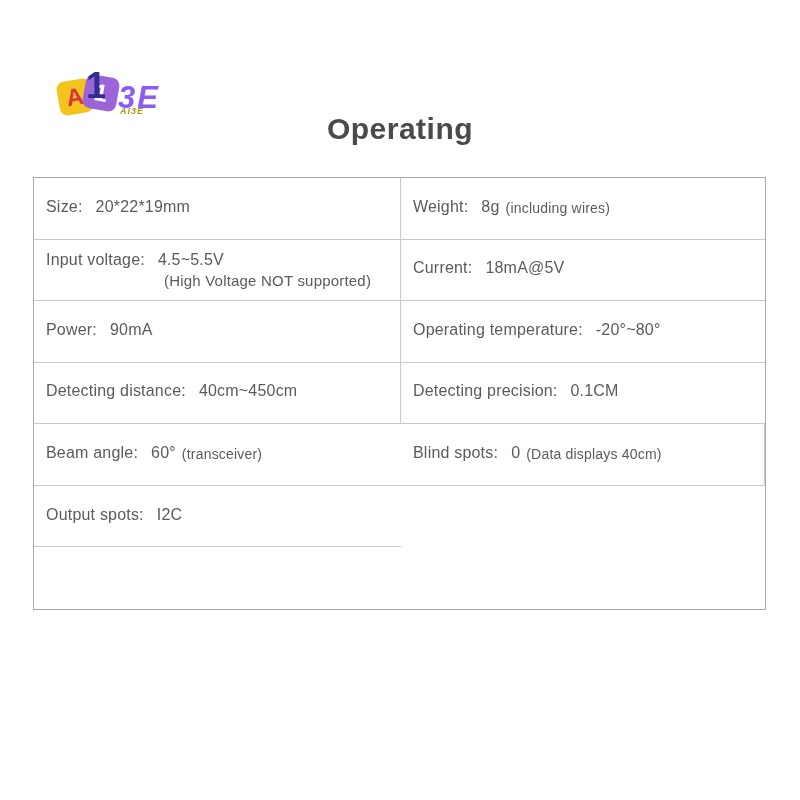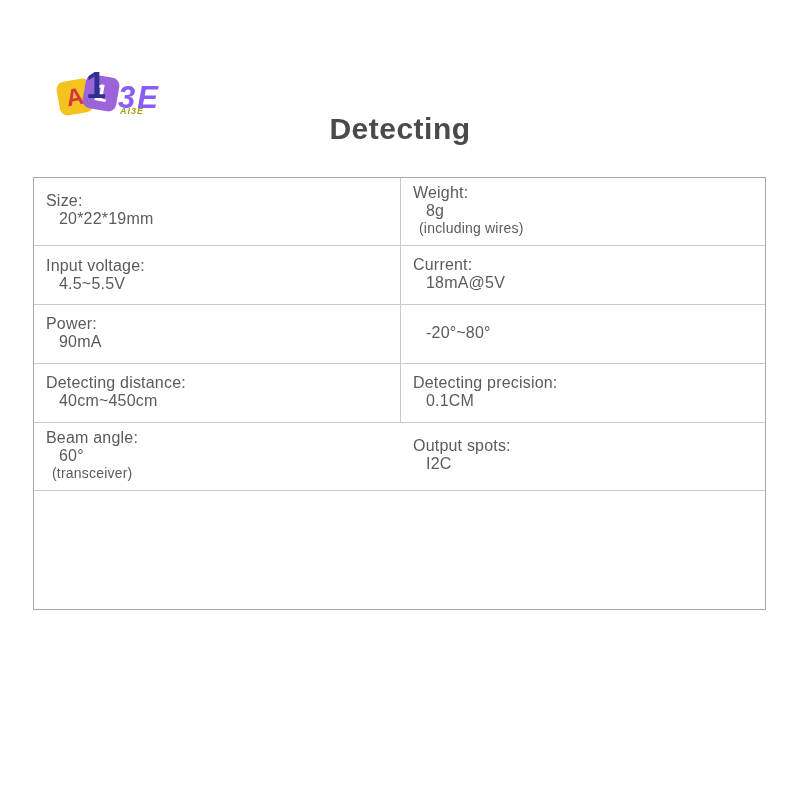--- a/index.html
+++ b/index.html
@@ -57,41 +57,41 @@
     background: #ffffff;
   }
   .cell {
     border-bottom: 1px solid #c9c9c9;
     padding: 6px 10px 6px 12px;
     display: flex; flex-direction: column; justify-content: center;
     color: #5b5b5b; font-size: 16px; letter-spacing: 0.2px;
   }
   .cell.left { border-right: 1px solid #c9c9c9; }
   .cell.last { border-bottom: none; }
-  .line1 { display: flex; align-items: flex-start; white-space: nowrap; flex-direction: column; }
+  .line1 { display: flex; align-items: flex-end; white-space: nowrap; }
   .value { margin-left: 13px; }
   .note  { font-size: 14px; margin-left: 6px; }
   .note2 { padding-left: 118px; font-size: 15px; margin-top: 3px; white-space: nowrap; }
 </style>
 </head>
 <body>
 
 <div class="logo">
   <div class="sq sq-yellow">
     <span class="glyph">A</span>
   </div>
   <div class="sq sq-purple">
     <span class="glyph">1</span>
   </div>
   <span class="one-dark">1</span>
   <span class="brand-suffix">3E</span>
   <span class="brand-small">AI3E</span>
 </div>
 
-<div class="page-title">Detecting</div>
+<div class="page-title">Operating</div>
 
 <div class="spec-table">
 
   <div class="cell left">
     <div class="line1">
       <span class="label">Size:</span>
       <span class="value">20*22*19mm</span>
       <span class="note"></span>
     </div>
     <div class="note2"></div>
@@ -104,40 +104,42 @@
     </div>
     <div class="note2"></div>
   </div>
 
   <div class="cell left">
     <div class="line1">
       <span class="label">Input voltage:</span>
       <span class="value">4.5~5.5V</span>
       <span class="note"></span>
     </div>
+    <div class="note2">(High Voltage NOT supported)</div>
   </div>
   <div class="cell">
     <div class="line1">
       <span class="label">Current:</span>
       <span class="value">18mA@5V</span>
       <span class="note"></span>
     </div>
     <div class="note2"></div>
   </div>
 
   <div class="cell left">
     <div class="line1">
       <span class="label">Power:</span>
       <span class="value">90mA</span>
       <span class="note"></span>
     </div>
     <div class="note2"></div>
   </div>
   <div class="cell">
     <div class="line1">
+      <span class="label">Operating temperature:</span>
       <span class="value">-20°~80°</span>
       <span class="note"></span>
     </div>
     <div class="note2"></div>
   </div>
 
   <div class="cell left">
     <div class="line1">
       <span class="label">Detecting distance:</span>
       <span class="value">40cm~450cm</span>
@@ -156,20 +158,28 @@
 
   <div class="cell">
     <div class="line1">
       <span class="label">Beam angle:</span>
       <span class="value">60°</span>
       <span class="note">(transceiver)</span>
     </div>
     <div class="note2"></div>
   </div>
 
+  <div class="cell left">
+    <div class="line1">
+      <span class="label">Blind spots:</span>
+      <span class="value">0</span>
+      <span class="note">(Data displays 40cm)</span>
+    </div>
+    <div class="note2"></div>
+  </div>
   <div class="cell">
     <div class="line1">
       <span class="label">Output spots:</span>
       <span class="value">I2C</span>
       <span class="note"></span>
     </div>
     <div class="note2"></div>
   </div>
 
   <div class="cell last">

